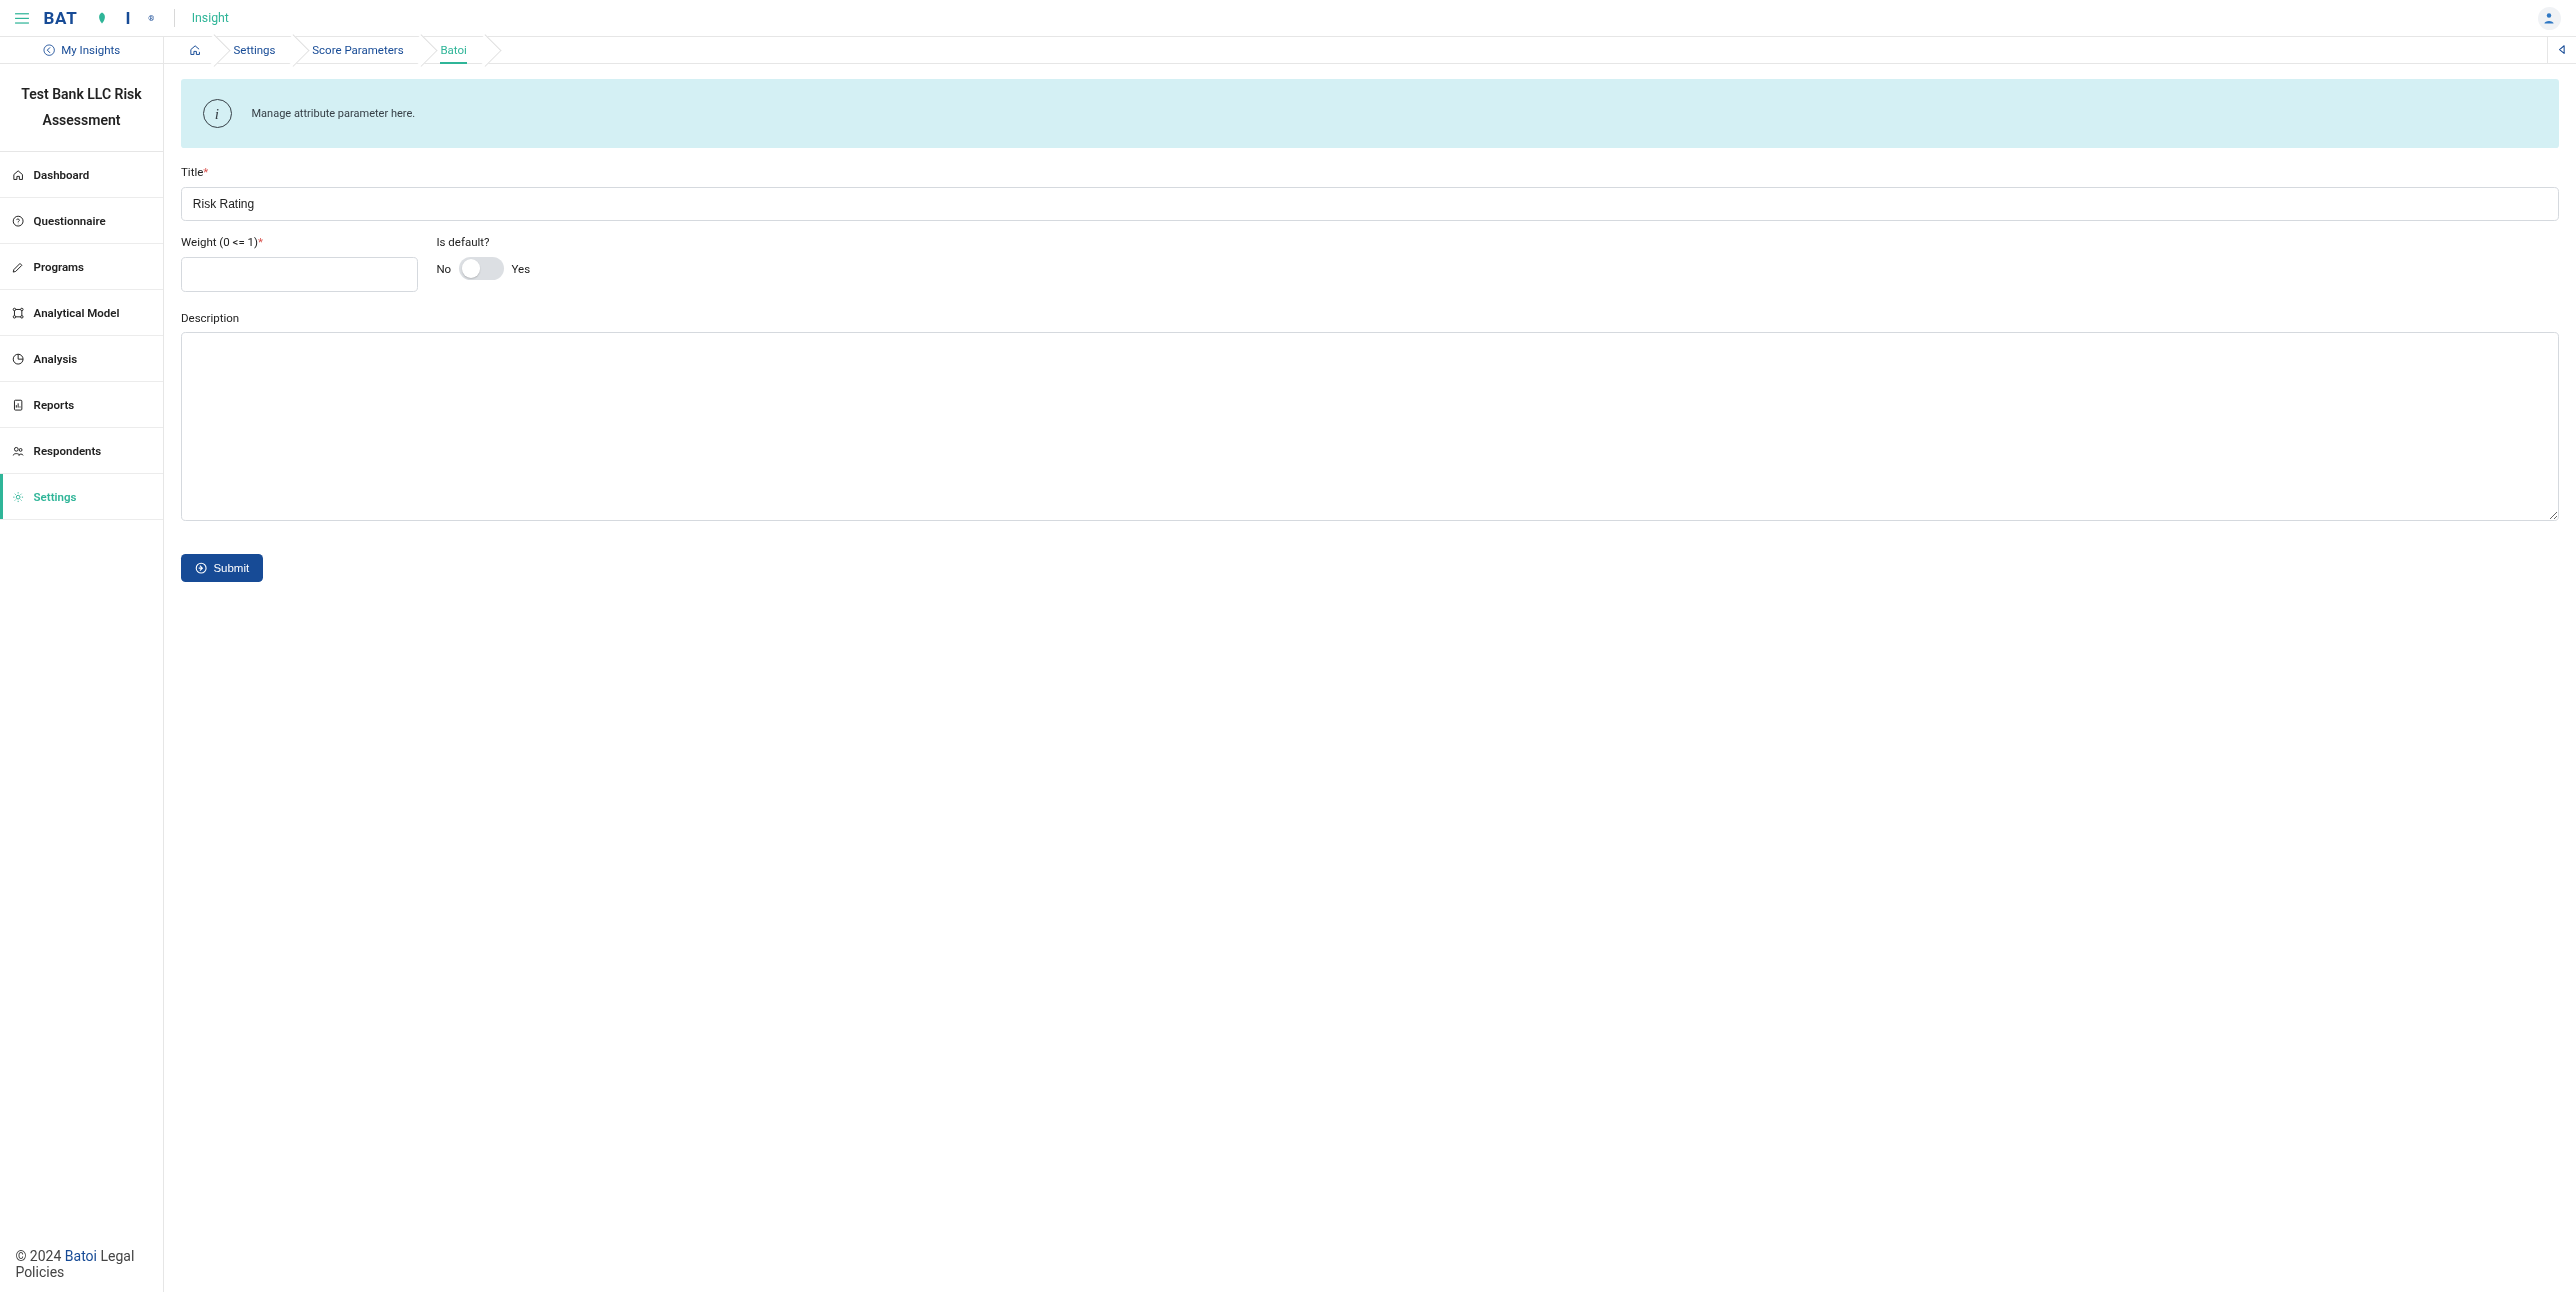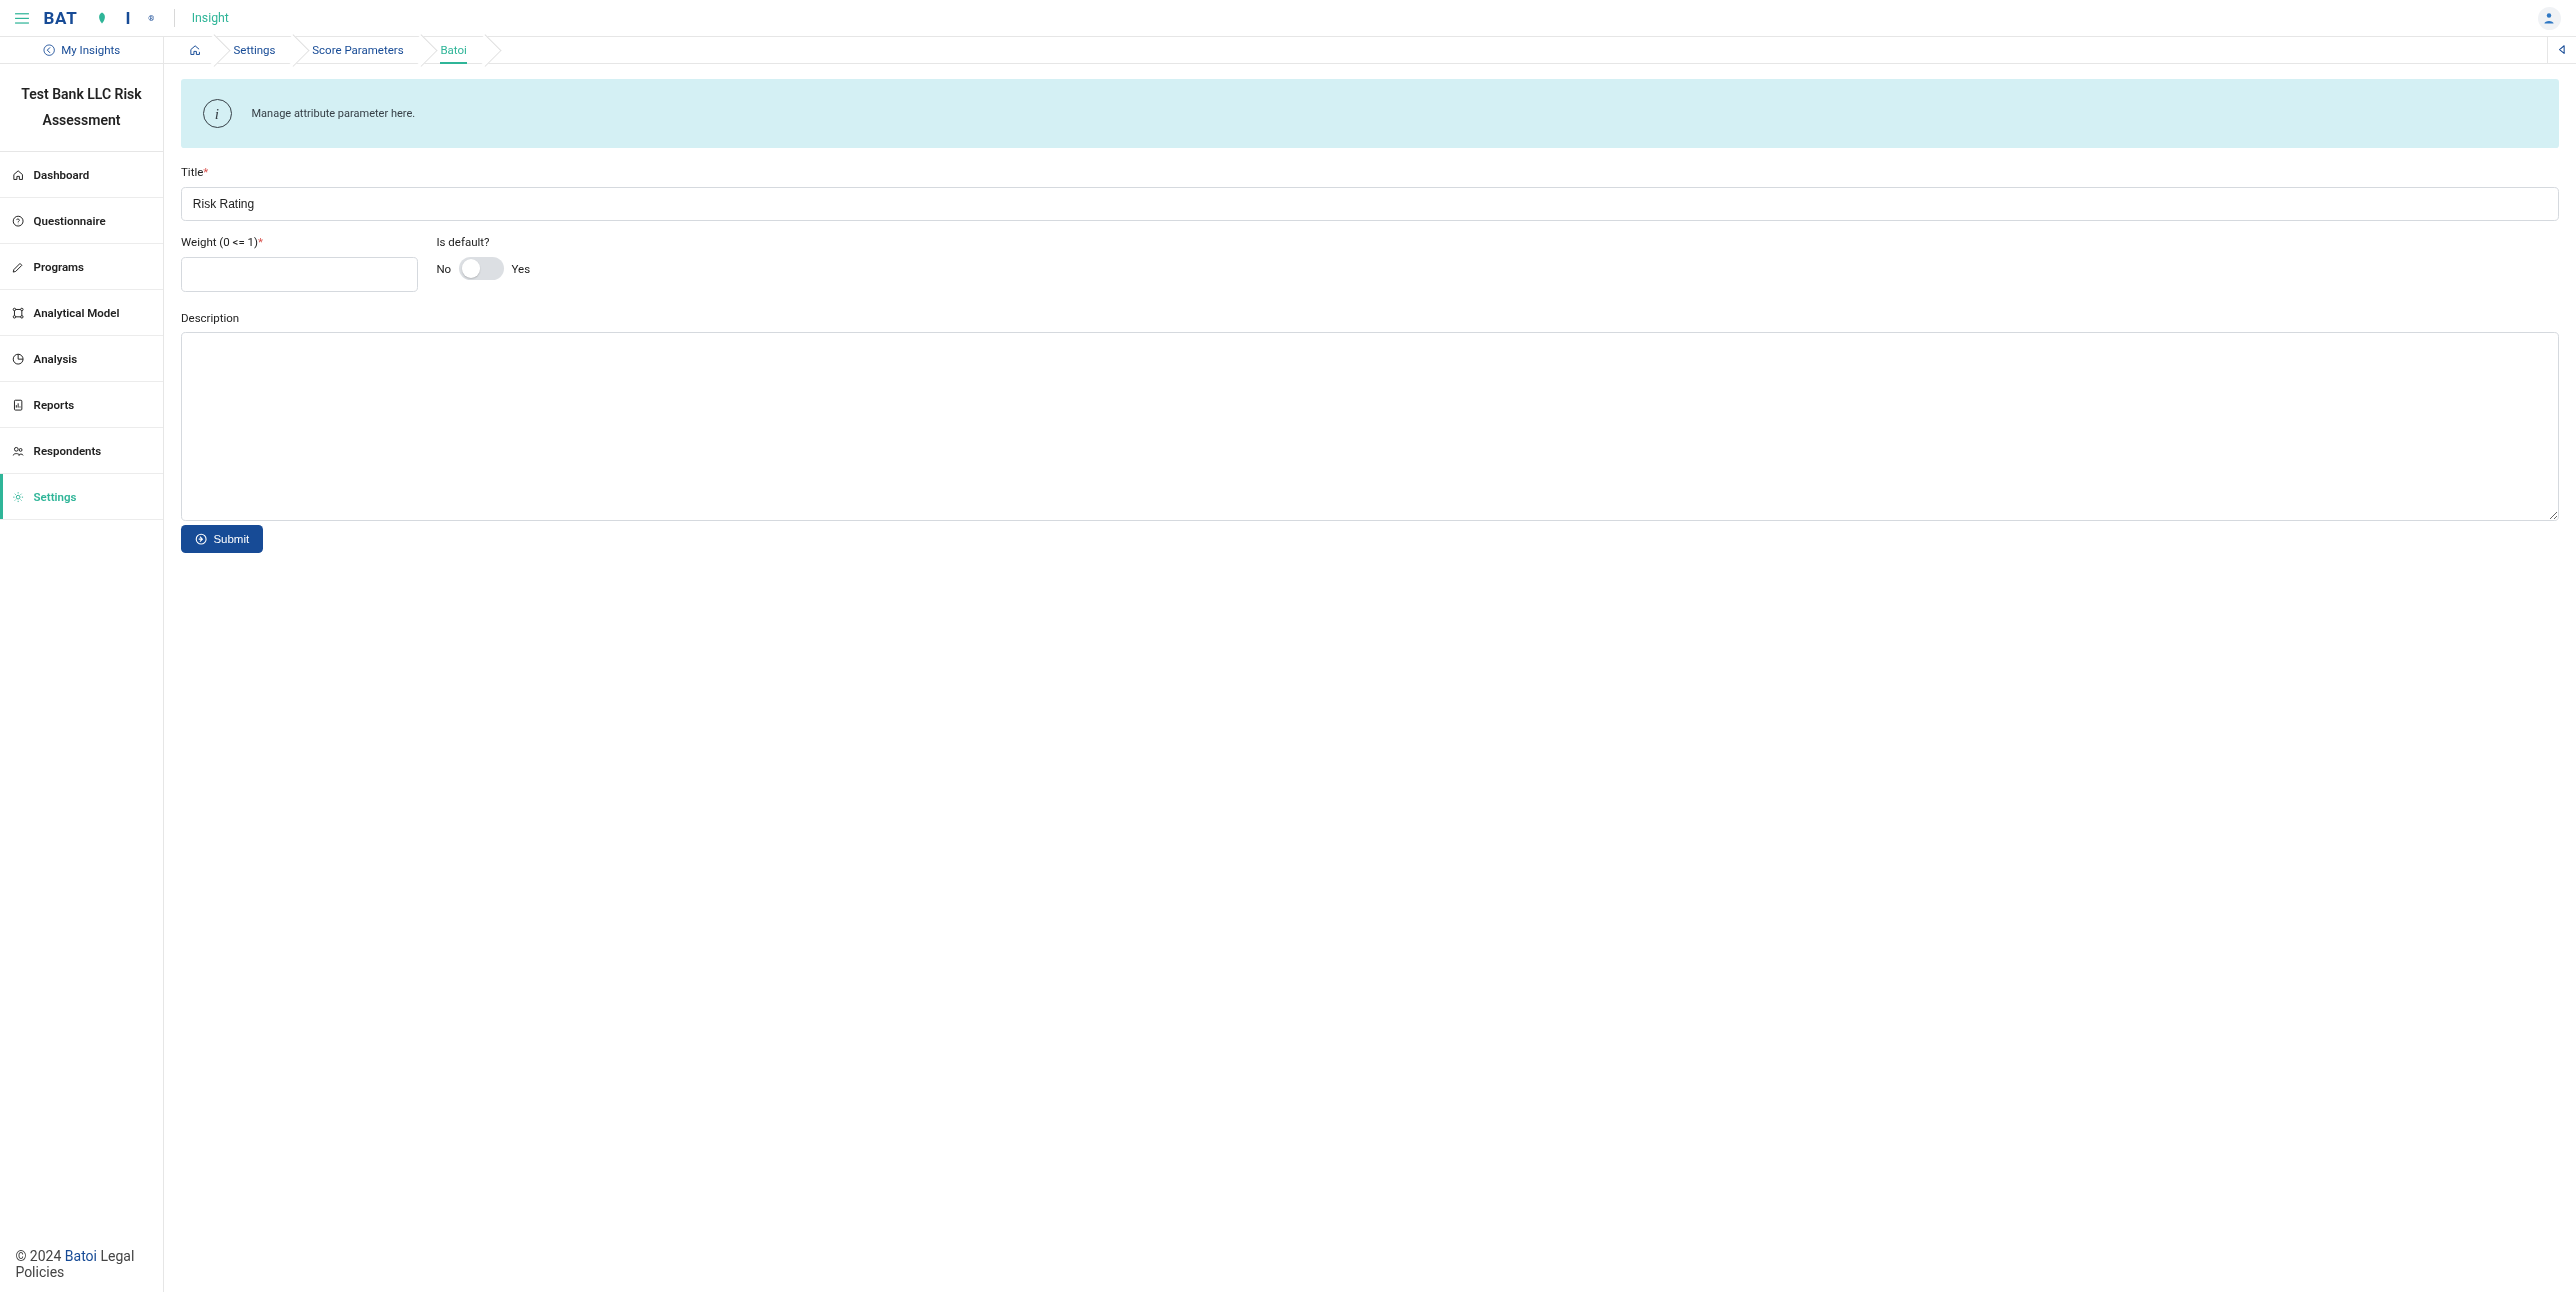--- a/index.html
+++ b/index.html
@@ -164,21 +164,21 @@
   .toggle {
     width: 45px; height: 23px; border-radius: 11.5px; background: #dcdfe3; position: relative; cursor: pointer;
   }
   .toggle .knob {
     width: 18.4px; height: 18.4px; border-radius: 50%; background: #fff; position: absolute; top: 2.3px; left: 3.1px;
     box-shadow: 0 0.8px 1.5px rgba(0,0,0,0.2);
   }
   .group-desc { margin-top: 18.4px; }
   .form-textarea { height: 189px; resize: both; }
   .btn-submit {
-    margin-top: 1px;
+    margin-top: 30px;
     display: inline-flex; align-items: center; gap: 6.1px;
     background: #174b96; color: #fff;
     border: none; border-radius: 4.6px;
     padding: 7.7px 14px; font-size: 11.5px; font-weight: 500;
     cursor: pointer;
   }
   .btn-submit svg { width: 12.3px; height: 12.3px; stroke: #fff; fill: none; stroke-width: 1.8; }
 </style>
 </head>
 <body>

